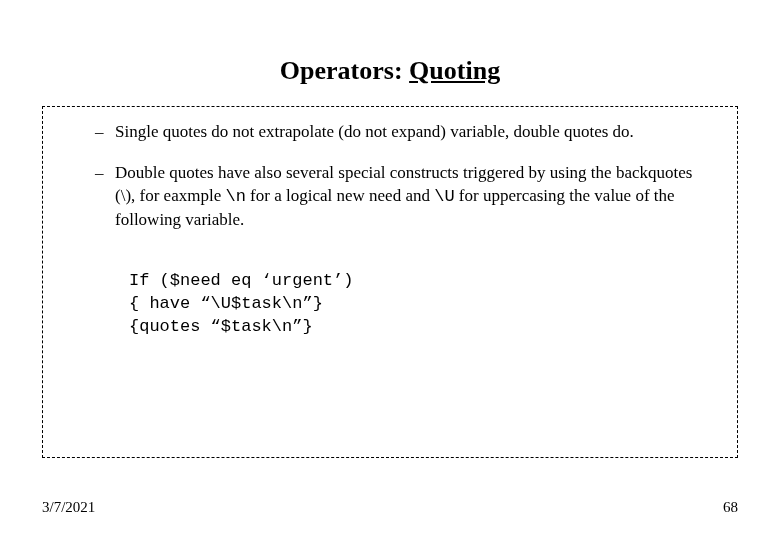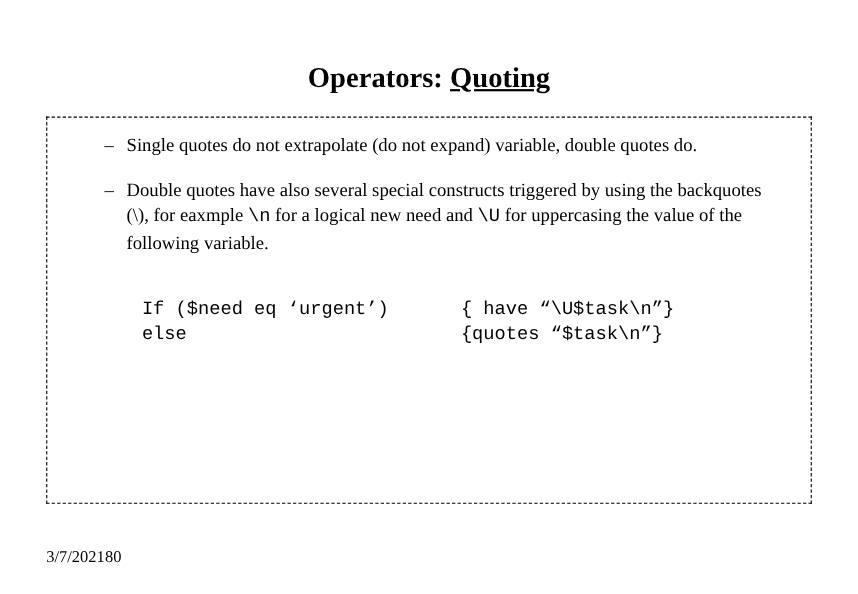--- a/index.html
+++ b/index.html
@@ -24,31 +24,32 @@
     margin-left: 28px;
   }
   .bullet .dash { width: 20px; flex-shrink: 0; }
   .bullet .text { flex: 1; }
   .code-area {
     font-family: "Courier New", Courier, monospace;
     font-size: 17px;
     display: flex;
     margin-top: 38px;
     margin-left: 62px;
+    flex-direction: column;
   }
   .code-col-left { width: 290px; }
   .code-col-right { flex: 1; }
   .code-line { white-space: pre; line-height: 1.35; }
   .footer {
     position: absolute;
     bottom: 24px;
     left: 42px;
     right: 42px;
     display: flex;
-    justify-content: flex-start;
+    justify-content: space-between;
     font-size: 15px;
   }
   .mono { font-family: "Courier New", Courier, monospace; }
 </style>
 </head>
 <body>
 
 <div class="slide">
 
   <div class="title">
@@ -65,28 +66,27 @@
     <div class="bullet">
       <div class="dash">–</div>
       <div class="text">
         <span>Double quotes have also several special constructs triggered by using the backquotes (\), for eaxmple </span><span class="mono">\n</span><span> for a logical new need and </span><span class="mono">\U</span><span> for uppercasing the value of the following variable.</span>
       </div>
     </div>
 
     <div class="code-area">
       <div class="code-col-left">
         <div class="code-line">If ($need eq ‘urgent’)</div>
-        <div class="code-line">else</div>
       </div>
       <div class="code-col-right">
         <div class="code-line">{ have “\U$task\n”}</div>
         <div class="code-line">{quotes “$task\n”}</div>
       </div>
     </div>
 
   </div>
 
   <div class="footer">
     <span>3/7/2021</span>
-    <span>80</span>
+    <span>68</span>
   </div>
 
 </div>
 
 </body></html>

